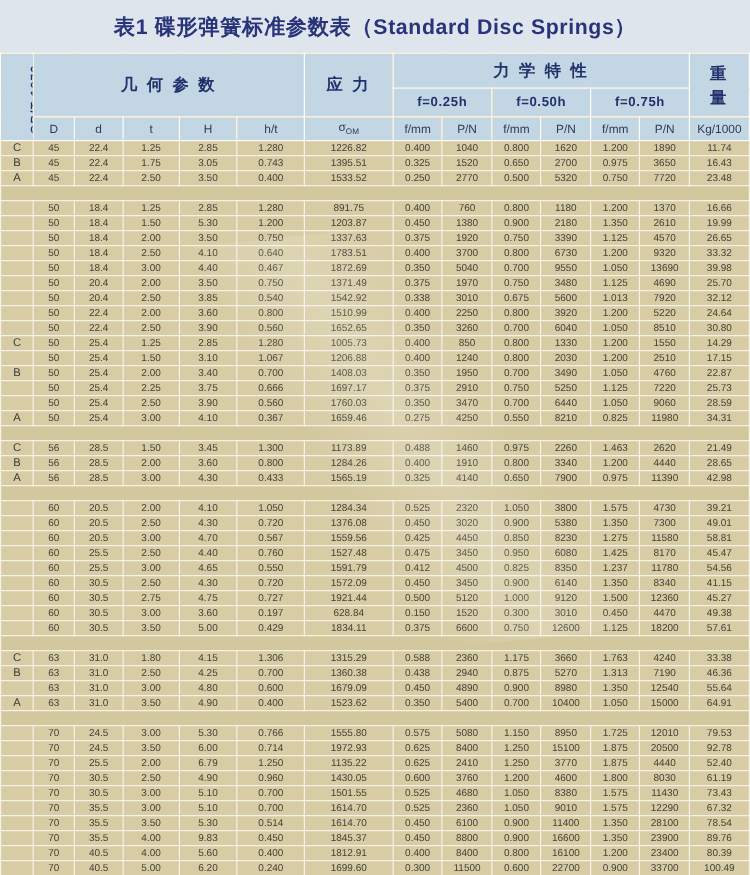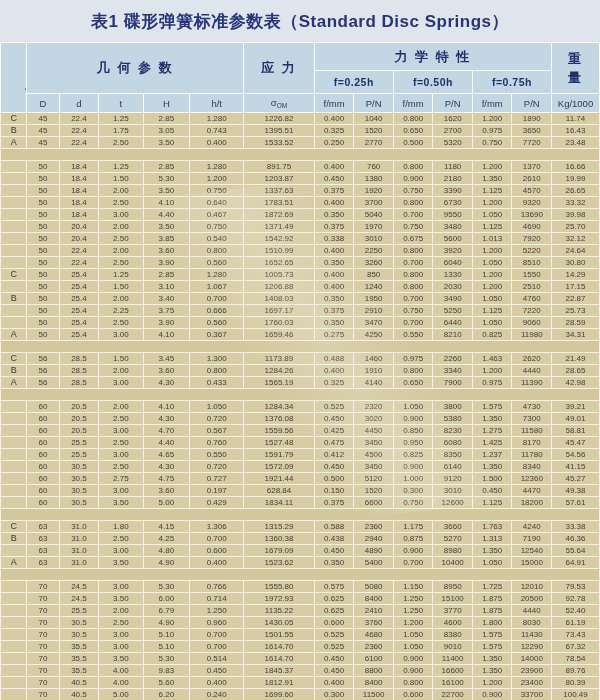--- a/index.html
+++ b/index.html
@@ -768,21 +768,21 @@
           <td>35.5</td>
           <td>3.50</td>
           <td>5.30</td>
           <td>0.514</td>
           <td>1614.70</td>
           <td>0.450</td>
           <td>6100</td>
           <td>0.900</td>
           <td>11400</td>
           <td>1.350</td>
-          <td>14000</td>
+          <td>28100</td>
           <td>78.54</td>
         </tr>
         <tr>
           <td class="grade"></td>
           <td>70</td>
           <td>35.5</td>
           <td>4.00</td>
           <td>9.83</td>
           <td>0.450</td>
           <td>1845.37</td>

